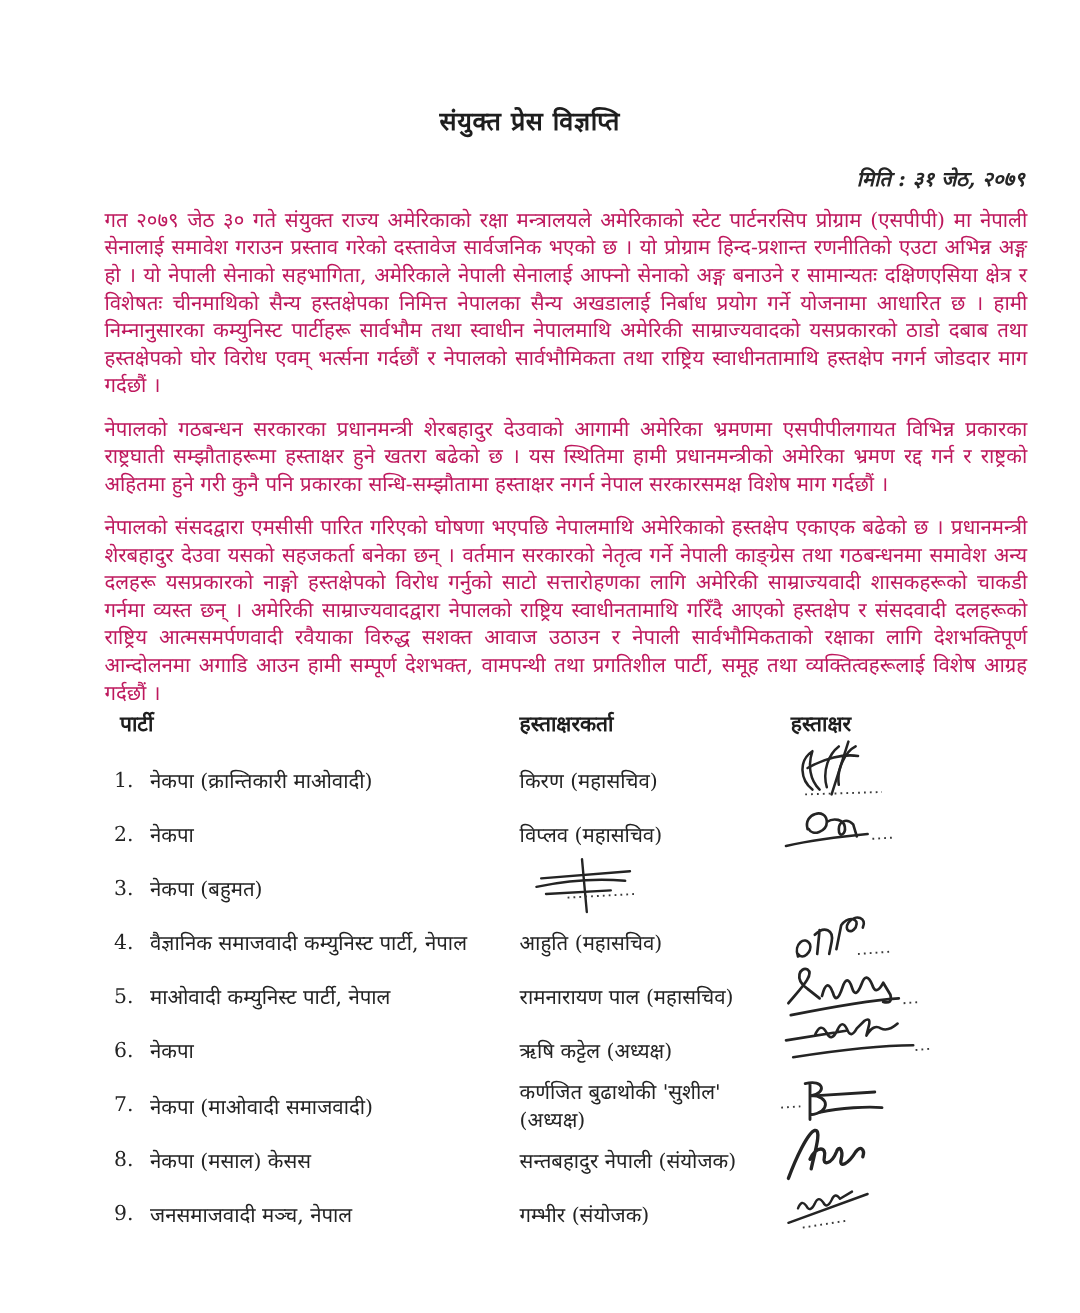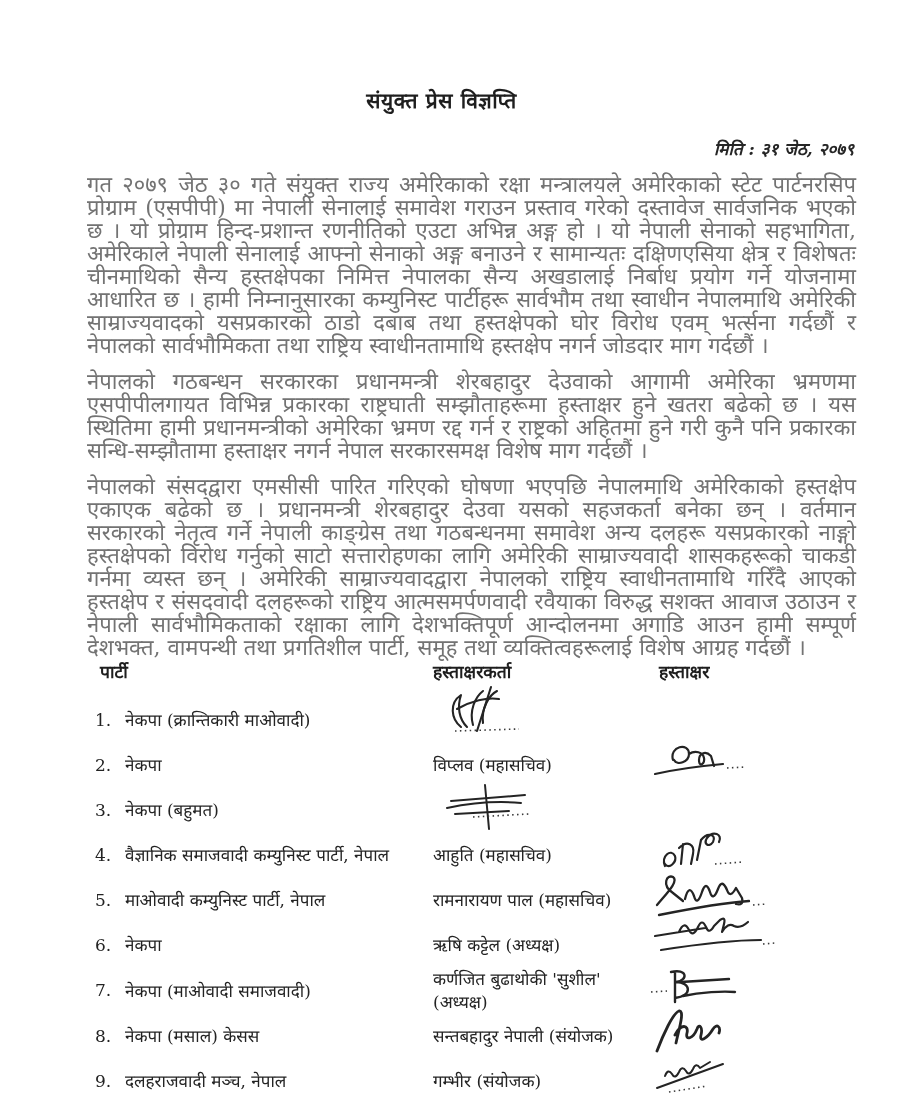--- a/index.html
+++ b/index.html
@@ -26,25 +26,25 @@
   }
   .date-line {
     text-align: right;
     font-style: italic;
     font-weight: 600;
     font-size: 17px;
     margin-top: 23px;
     padding-right: 2px;
   }
   .para {
-    font-size: 22px;
+    font-size: 17px;
     line-height: 23px;
     text-align: justify;
     margin-top: 13px;
-    color: #737373;
+    color: #be185d;
   }
   .para:first-of-type { margin-top: 11px; }
   .sig-table { margin-left: 8px; }
   .t-head {
     display: grid;
     grid-template-columns: 338px 216px 1fr;
     font-weight: bold;
     font-size: 17.5px;
     color: #1e1e1e;
     margin-bottom: 14px;
@@ -82,20 +82,21 @@
 
     <div class="t-head">
       <div class="h1">पार्टी</div>
       <div class="h2">हस्ताक्षरकर्ता</div>
       <div class="h3">हस्ताक्षर</div>
     </div>
 
     <div class="t-row">
       <span class="num">1.</span>
       <span>नेकपा (क्रान्तिकारी माओवादी)</span>
+      <span>किरण (महासचिव)</span>
       <span class="sig-cell">
         <svg width="130" height="58" viewBox="0 0 130 58" style="top:-14px">
           <path class="ink" stroke-width="2.1" d="M28,44 C18,36 16,20 28,12 C24,24 26,36 34,44"></path>
           <path class="ink" stroke-width="2.1" d="M40,42 C36,28 42,14 50,8 M50,40 C48,26 56,12 64,8"></path>
           <path class="ink" stroke-width="2.1" d="M24,26 C38,18 54,14 66,16 M58,4 L44,48"></path>
           <path class="dots" d="M22,48 L86,46"></path>
         </svg>
       </span>
     </div>
 
@@ -183,21 +184,21 @@
       <span>सन्तबहादुर नेपाली (संयोजक)</span>
       <span class="sig-cell">
         <svg width="130" height="56" viewBox="0 0 130 56" style="top:-12px">
           <path class="ink" stroke-width="2.8" d="M8,50 C14,34 24,12 30,10 C36,9 30,28 27,42 M26,34 C32,22 40,24 38,32 C36,40 44,38 48,28 C50,22 54,26 52,34 C50,42 58,38 64,28 C68,22 72,26 70,32"></path>
         </svg>
       </span>
     </div>
 
     <div class="t-row">
       <span class="num">9.</span>
-      <span>दलहराजवादी मञ्च, नेपाल</span>
+      <span>जनसमाजवादी मञ्च, नेपाल</span>
       <span>गम्भीर (संयोजक)</span>
       <span class="sig-cell">
         <svg width="130" height="50" viewBox="0 0 130 50" style="top:-10px">
           <path class="ink" stroke-width="2" d="M16,28 q3,-8 7,-2 q3,6 7,-2 q3,-7 7,-1 q3,6 7,-2 q3,-7 7,-1 l10,-6"></path>
           <path class="ink" stroke-width="2" d="M8,40 L74,16"></path>
           <path class="dots" d="M20,44 L58,38"></path>
         </svg>
       </span>
     </div>
 

